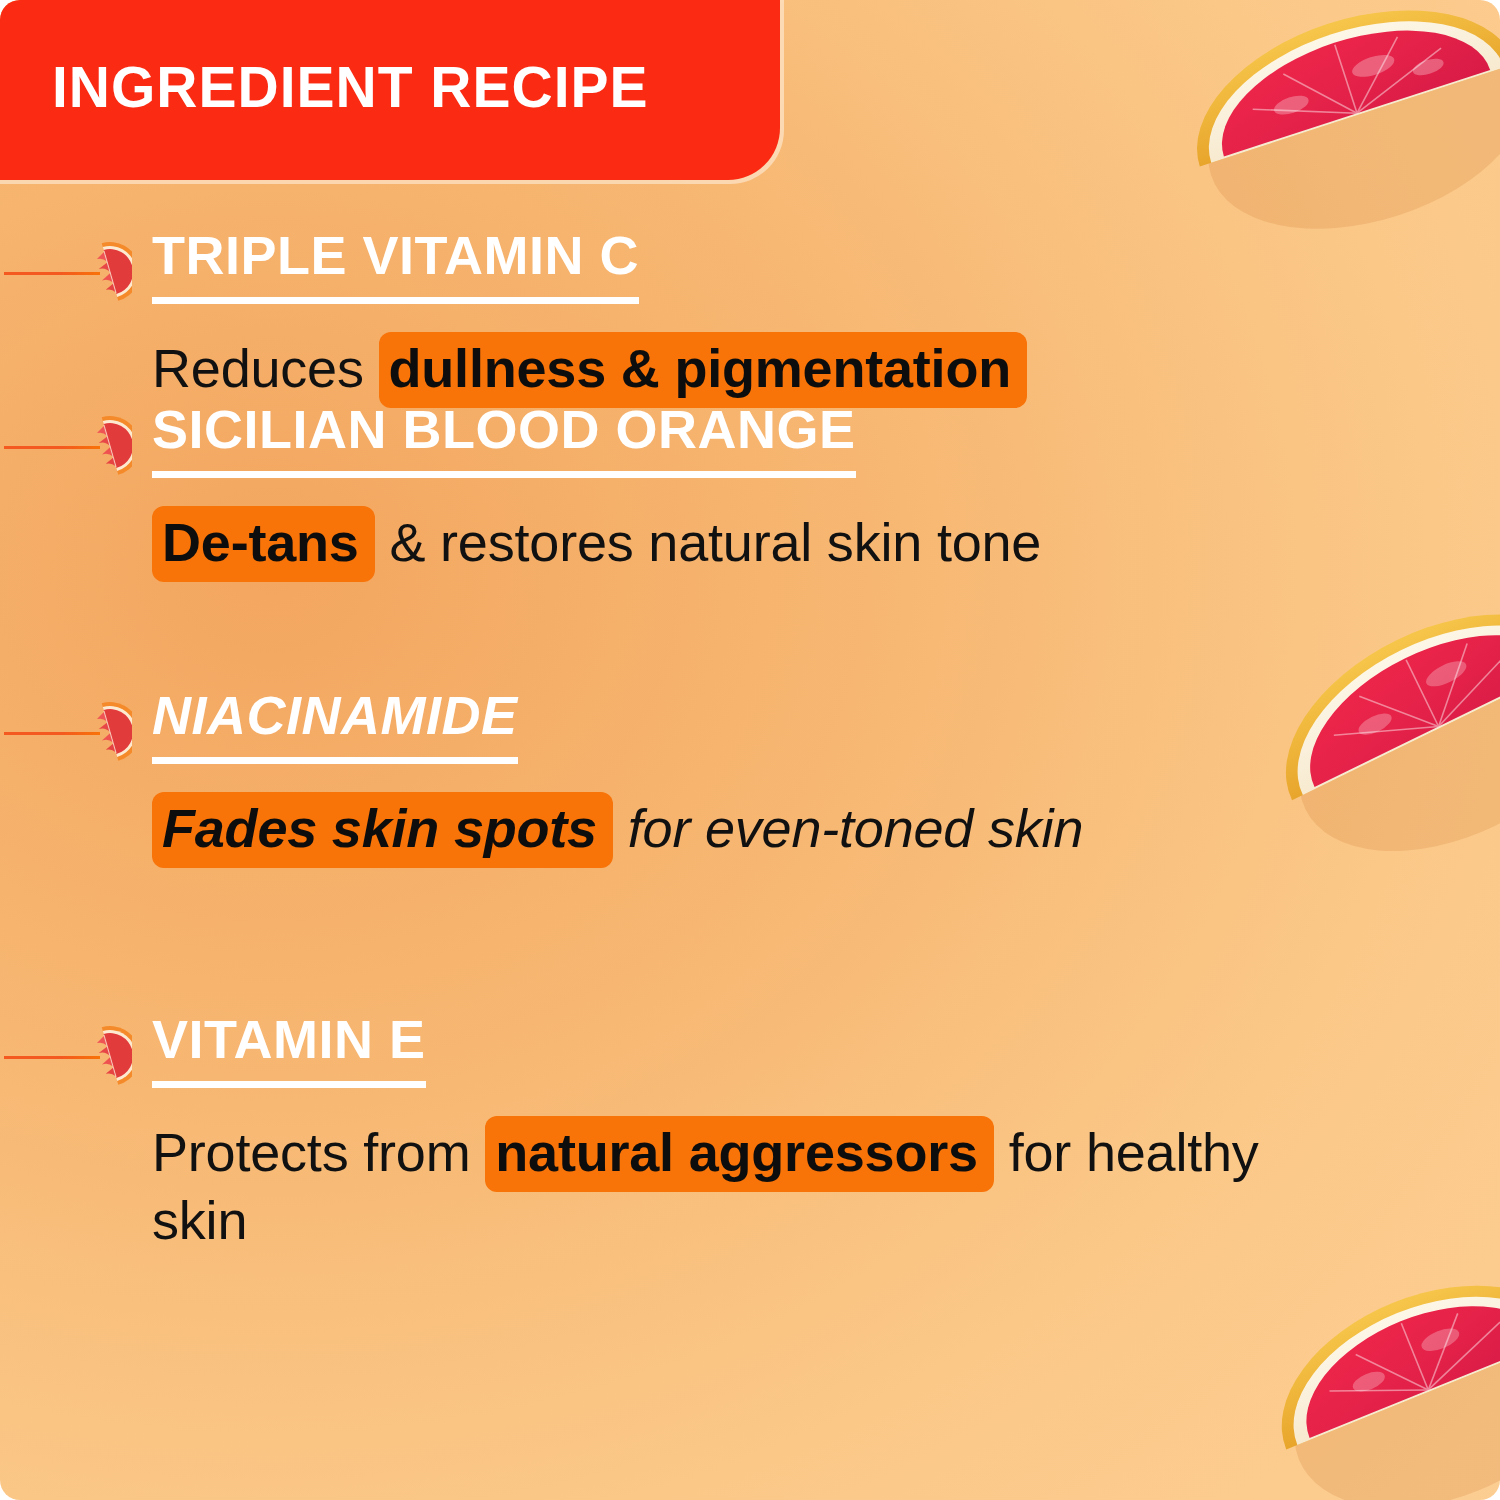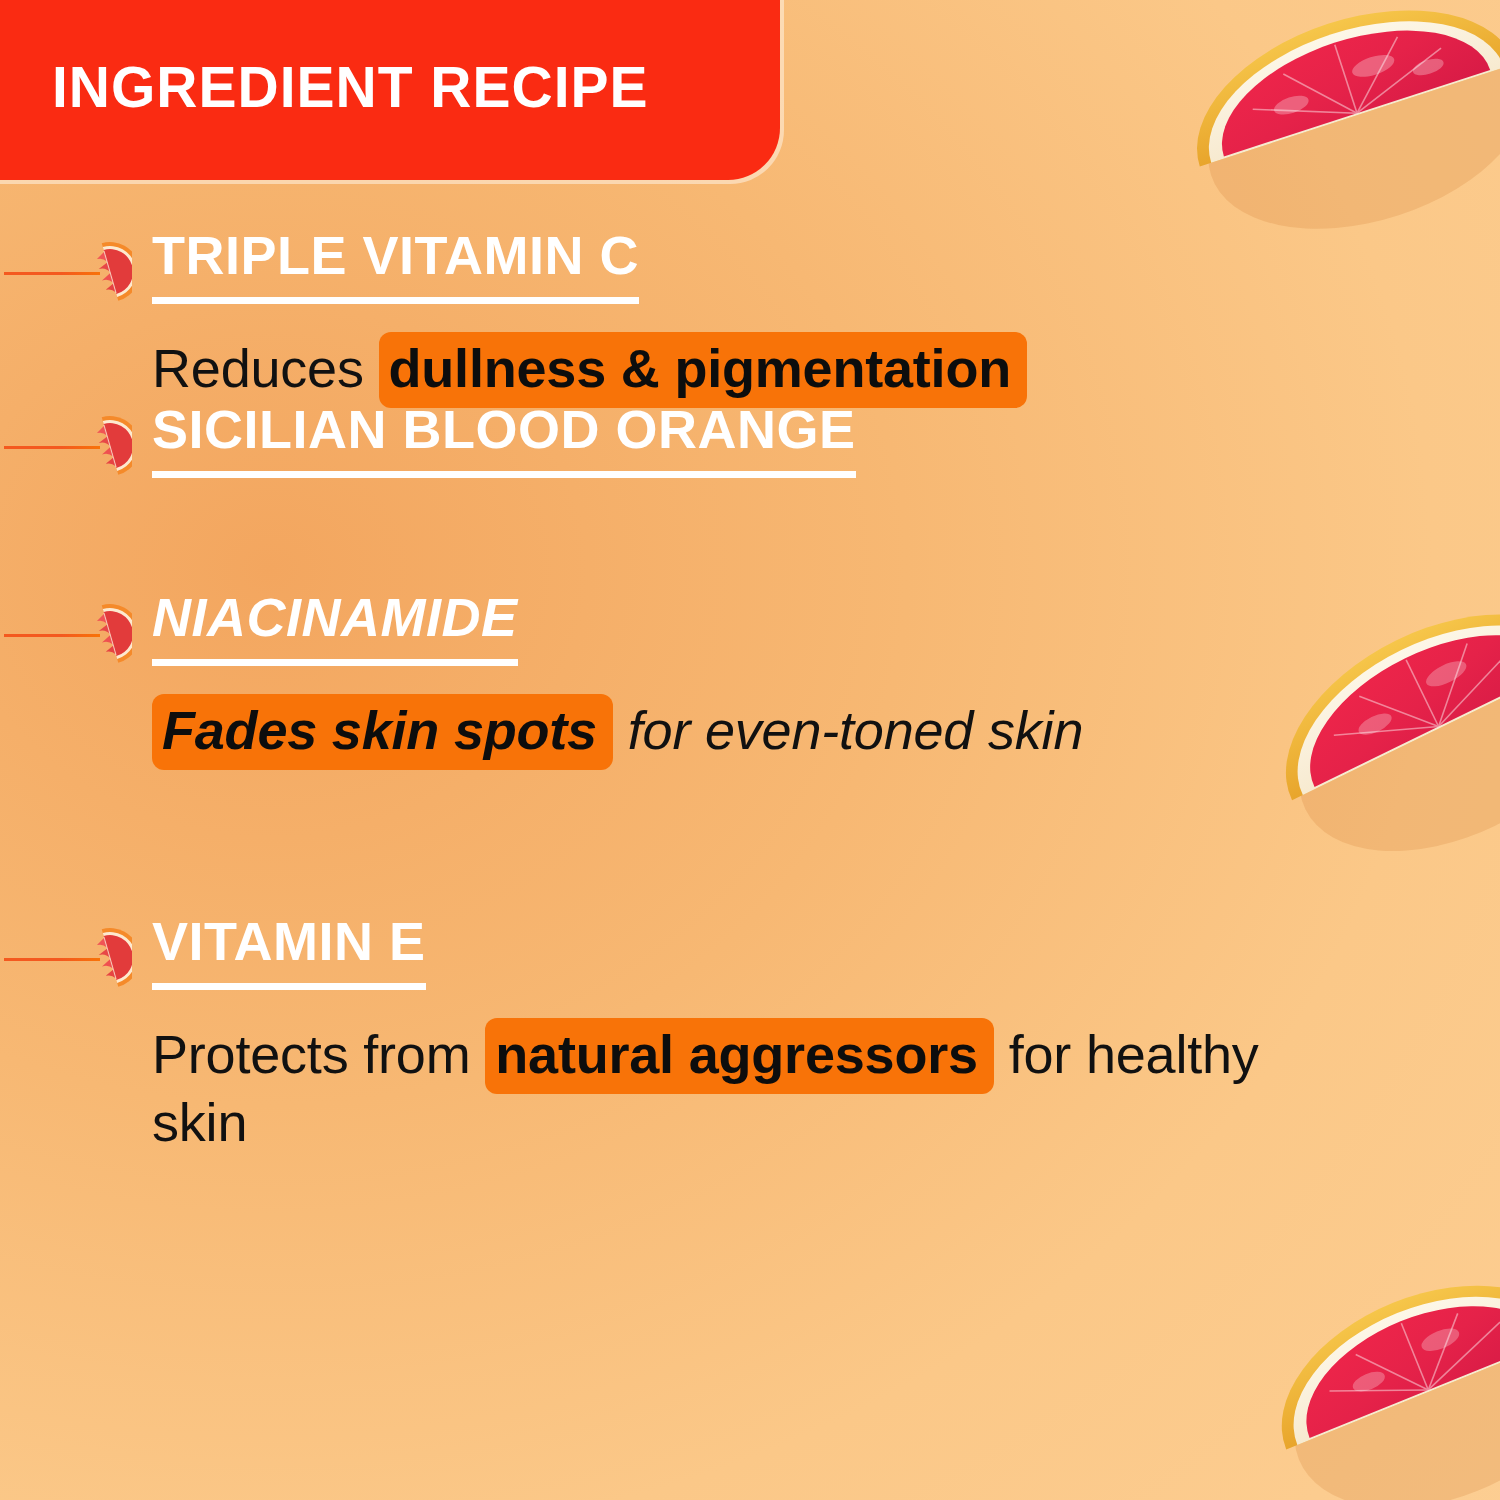--- a/index.html
+++ b/index.html
@@ -11,20 +11,21 @@
 
   #poster {
     position: relative;
     width: 1500px;
     height: 1500px;
     overflow: hidden;
     font-family: "Liberation Sans", sans-serif;
     
     background:
       radial-gradient(125% 105% at 18% 38%, #f3a65f 0%, #f7b873 34%, #fbc888 62%, #fdd096 100%);
+    border-radius: 20px;
     -webkit-font-smoothing: antialiased;
   }
 
   
   .banner {
     position: absolute;
     left: -20px;
     top: -20px;
     width: 800px;
     height: 200px;
@@ -168,20 +169,21 @@
             <path d="M22 9 a23 23 0 0 1 0 46 Z" fill="#e23b3b"></path>
             <path d="M22 11 l0 10 a11 11 0 0 0 -9 -5 Z" fill="#f05555"></path>
             <path d="M22 22 l0 10 a11 11 0 0 0 -10 -6 Z" fill="#e74747"></path>
             <path d="M22 33 l0 10 a11 11 0 0 0 -10 -5 Z" fill="#ef5050"></path>
             <path d="M22 44 l0 9 a11 11 0 0 0 -9 -5 Z" fill="#e64343"></path>
             <path d="M22 10 L22 54" stroke="#fbe3d4" stroke-width="1.1" opacity="0.75"></path>
           </g>
         </svg>
       </span>
       <h2 class="ing-name">SICILIAN BLOOD ORANGE</h2>
+      <p class="ing-desc"><span class="hl">De-tans</span> &amp; restores natural skin tone</p>
     </div>
 
     <div class="ingredient" id="ing-2">
       <span class="connector"></span>
       <span class="bullet">
         <svg viewBox="0 0 44 64" xmlns="http://www.w3.org/2000/svg">
           <g transform="rotate(-16 22 32)">
             <path d="M22 2 a30 30 0 0 1 0 60 Z" fill="#f58a2a"></path>
             <path d="M22 6 a26 26 0 0 1 0 52 Z" fill="#fde9cf"></path>
             <path d="M22 9 a23 23 0 0 1 0 46 Z" fill="#e23b3b"></path>

